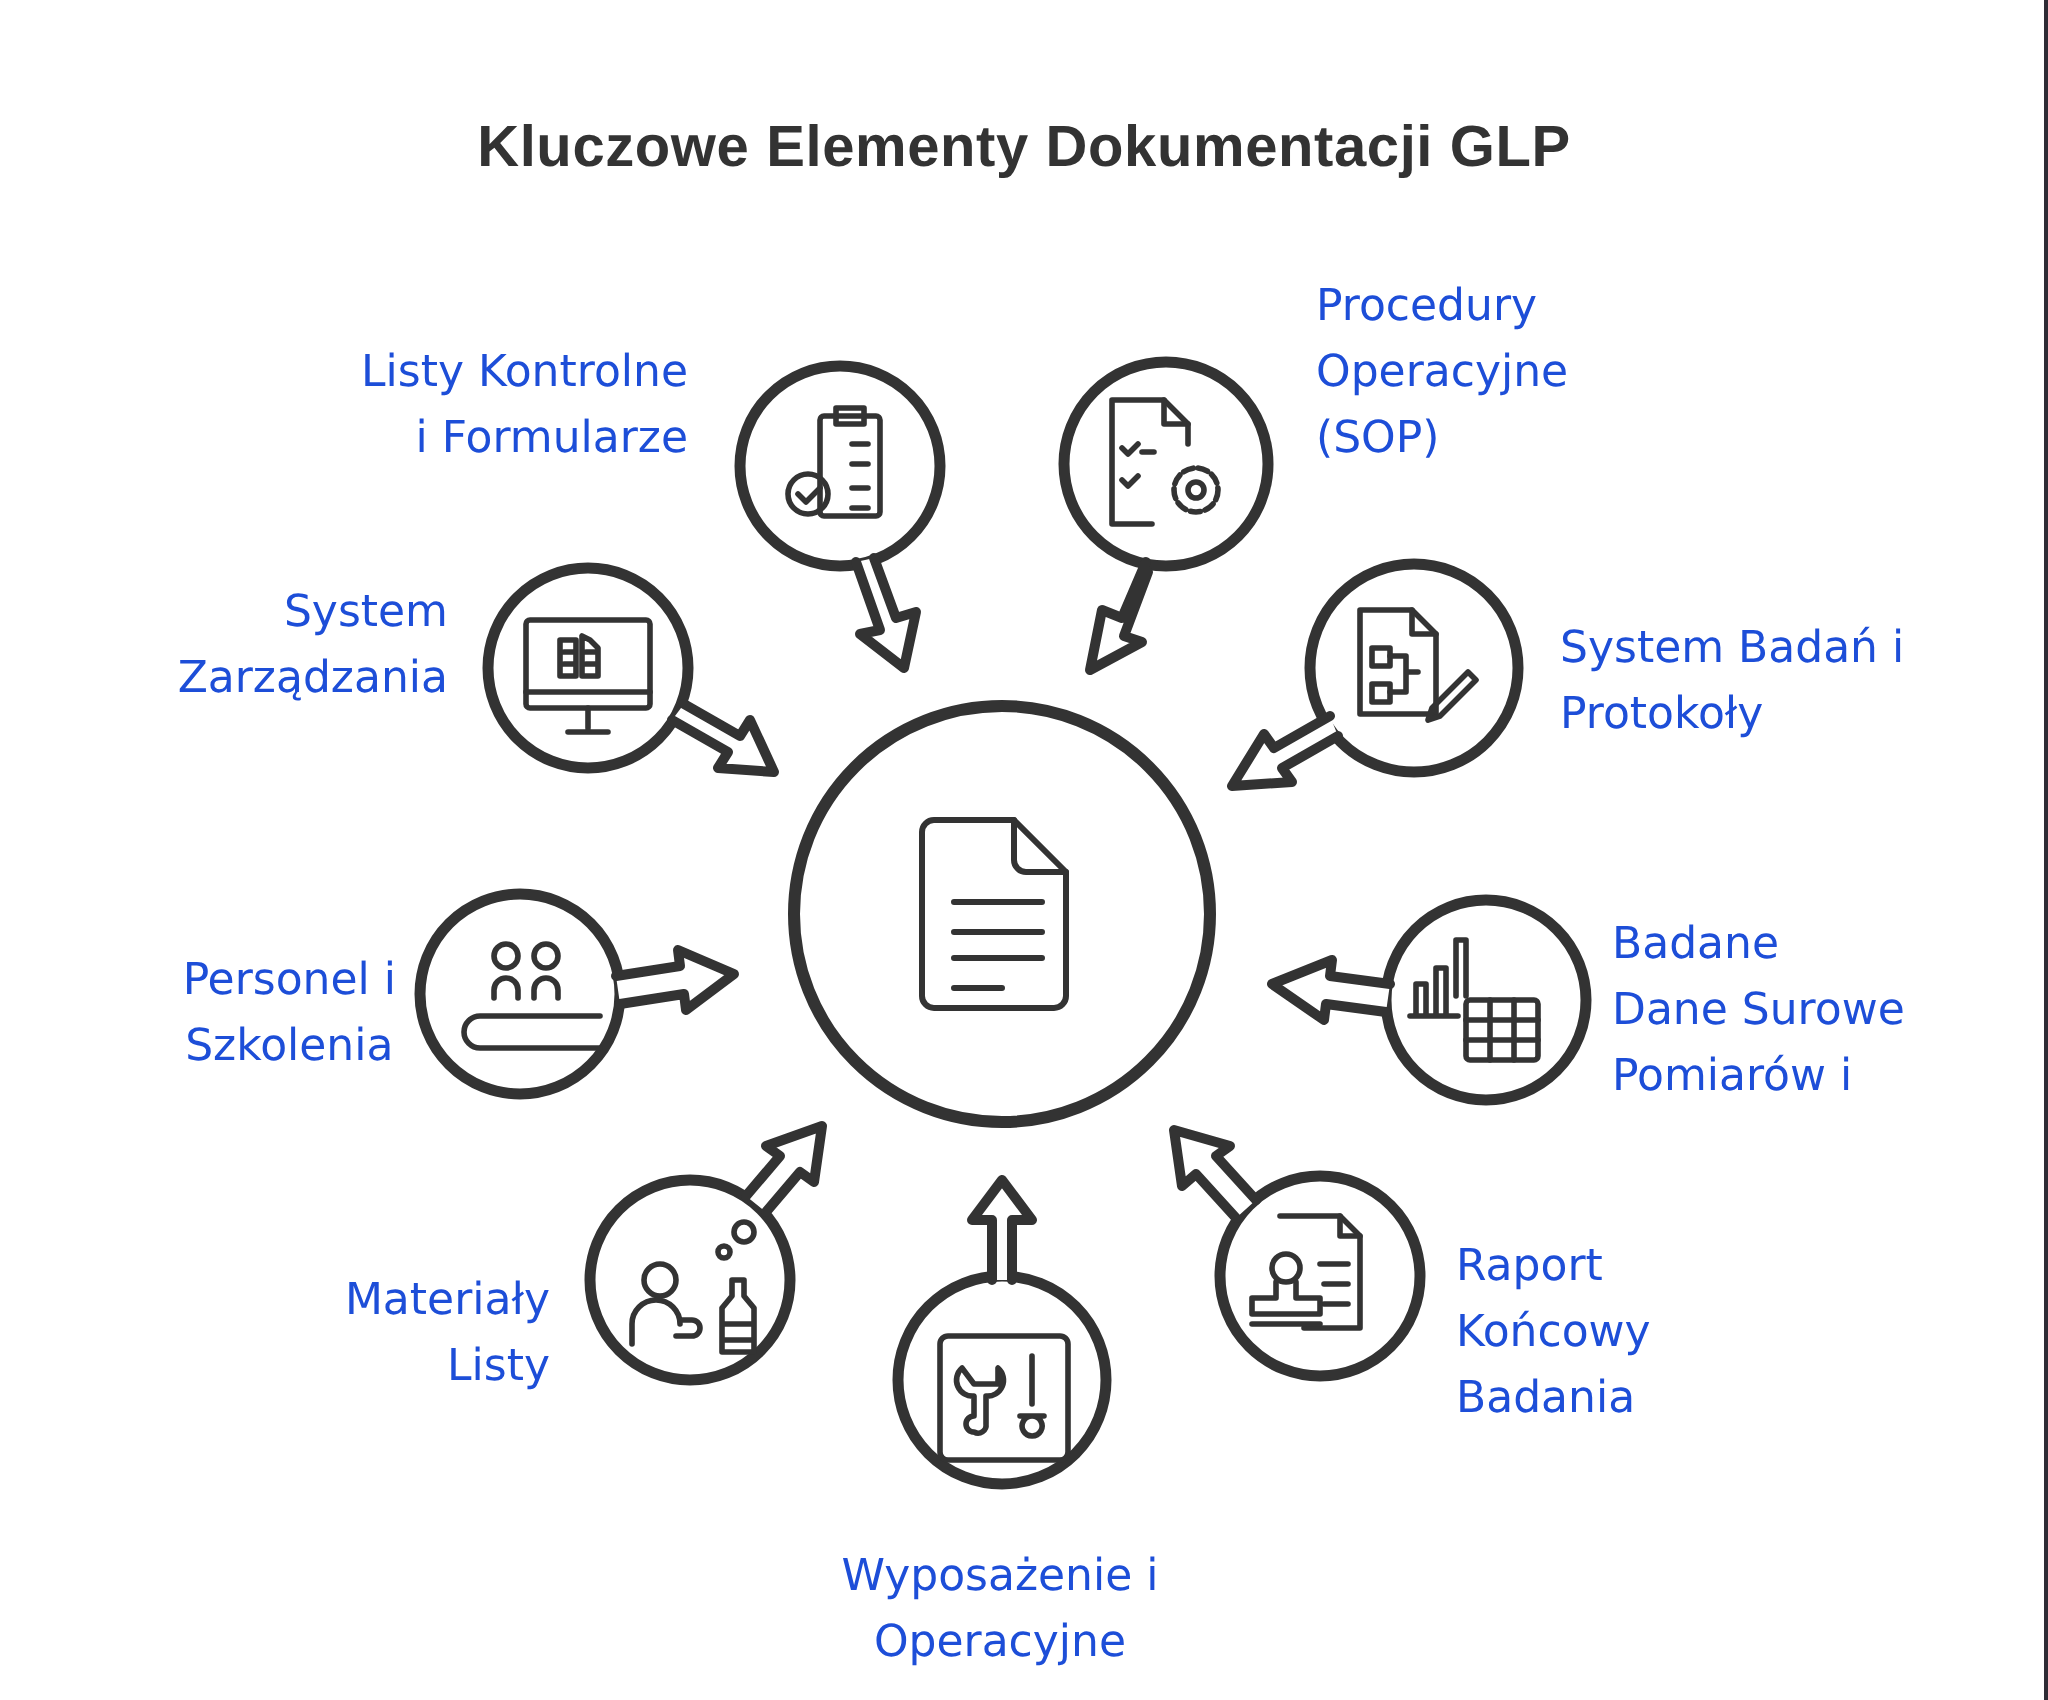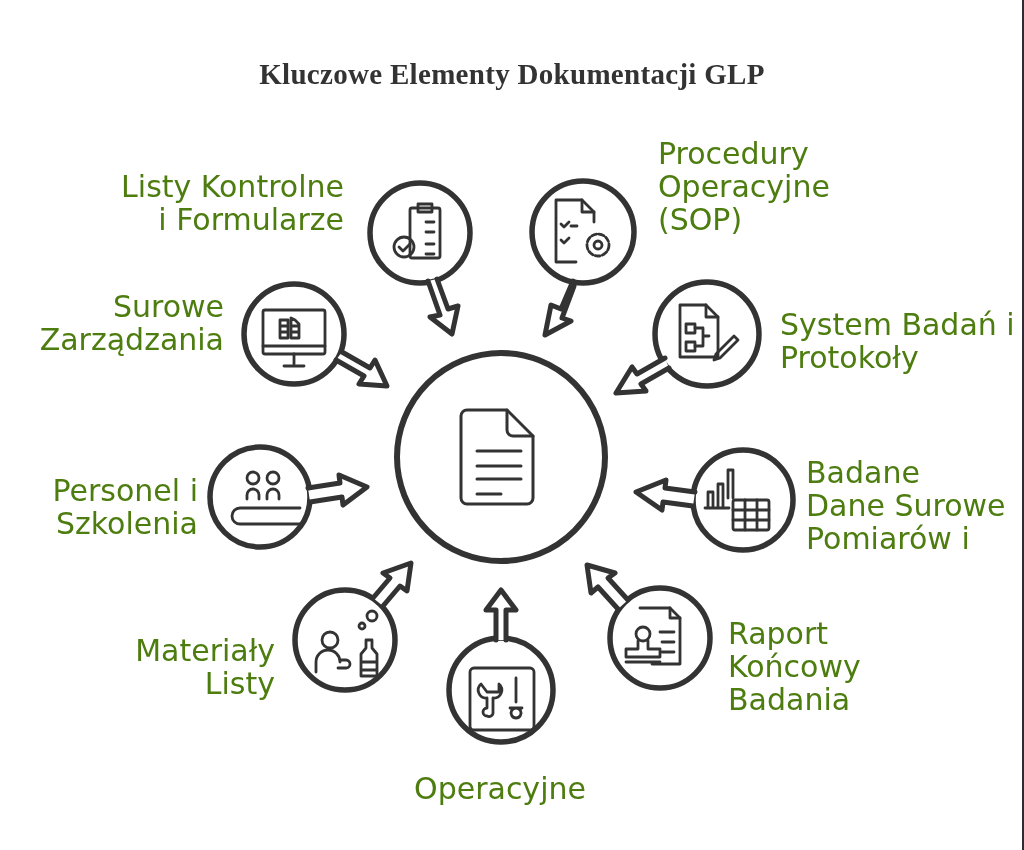--- a/index.html
+++ b/index.html
@@ -1,22 +1,22 @@
 <!DOCTYPE html>
 <html><head>
 <meta charset="utf-8">
 <style>
   html, body { margin:0; padding:0; }
   body { width:1024px; height:850px; background:#ffffff; position:relative; overflow:hidden;
          font-family:"DejaVu Sans", sans-serif; color:#333333; }
   .edge { position:absolute; right:0; top:0; width:2px; height:850px; background:#2e2c35; }
   .title { position:absolute; left:0; width:1024px; top:58px; text-align:center;
-           font-family:Liberation Serif, serif; font-weight:bold; font-size:29px; color:#333; letter-spacing:0.3px; }
+           font-family:Liberation Sans, sans-serif; font-weight:bold; font-size:29px; color:#333; letter-spacing:0.3px; }
   svg.diagram { position:absolute; left:0; top:0; }
-  .label { position:absolute; font-family:"DejaVu Sans", sans-serif; font-size:30px; line-height:33px; color:#4d7c0f; white-space:nowrap; }
+  .label { position:absolute; font-family:"DejaVu Sans", sans-serif; font-size:22px; line-height:33px; color:#1d4ed8; white-space:nowrap; }
   .right { text-align:right; }
   .left { text-align:left; }
   .center { text-align:center; }
   .node { cursor:pointer; }
 </style>
 </head>
 <body>
 
 <div class="edge"></div>
 
@@ -141,30 +141,30 @@
   <div>i Formularze</div>
 </div>
 
 <div class="label left" style="left:658px; top:137px;">
   <div>Procedury</div>
   <div>Operacyjne</div>
   <div>(SOP)</div>
 </div>
 
 <div class="label right" style="right:800px; top:290px;">
-  <div>Surowe</div>
+  <div>System</div>
   <div>Zarządzania</div>
 </div>
 
 <div class="label left" style="left:780px; top:308px;">
   <div>System Badań i</div>
   <div>Protokoły</div>
 </div>
 
-<div class="label right" style="right:826px; top:474px;">
+<div class="label right" style="right:826px; top:474px;text-align:center;">
   <div>Personel i</div>
   <div>Szkolenia</div>
 </div>
 
 <div class="label left" style="left:806px; top:456px;">
   <div>Badane</div>
   <div>Dane Surowe</div>
   <div>Pomiarów i</div>
 </div>
 
@@ -173,14 +173,15 @@
   <div>Listy</div>
 </div>
 
 <div class="label left" style="left:728px; top:617px;">
   <div>Raport</div>
   <div>Końcowy</div>
   <div>Badania</div>
 </div>
 
 <div class="label center" style="left:380px; width:240px; top:772px;">
+  <div>Wyposażenie i</div>
   <div>Operacyjne</div>
 </div>
 
 </body></html>

